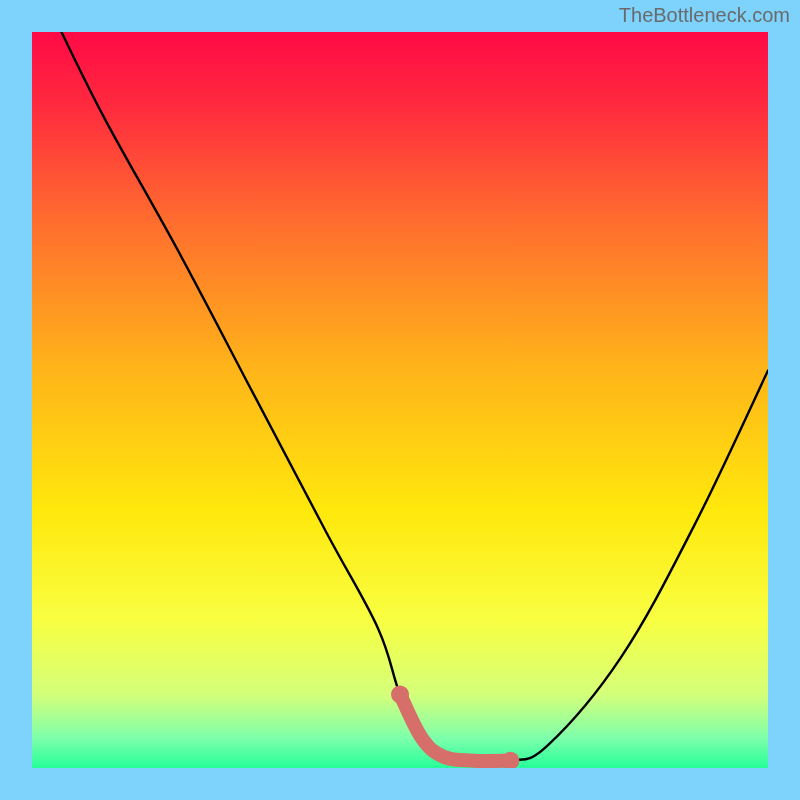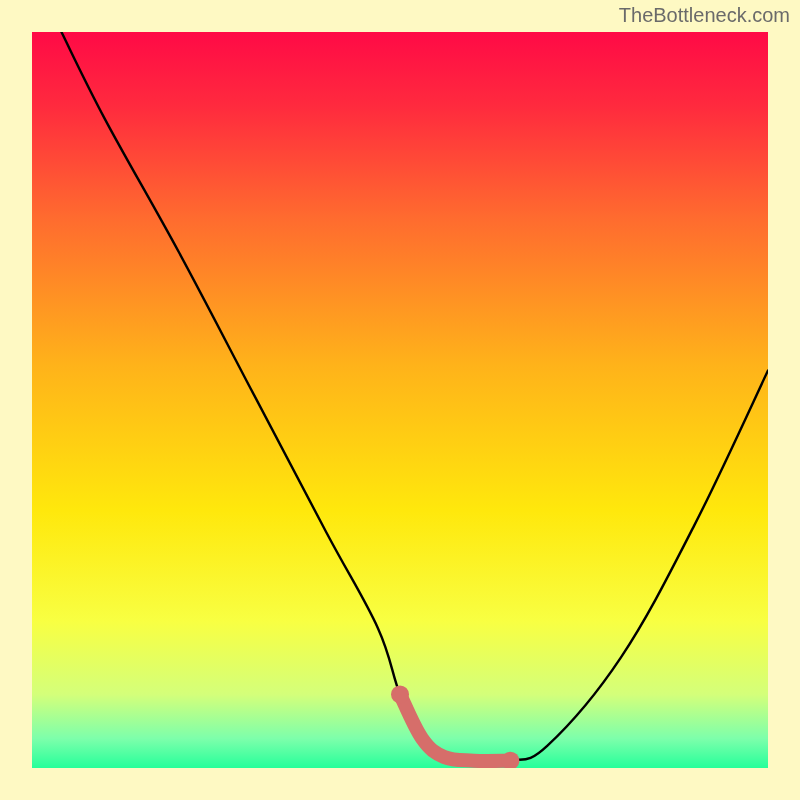--- a/index.html
+++ b/index.html
@@ -8,21 +8,21 @@
     width: 800px;
     height: 800px;
     overflow: hidden;
     background: #000;
     font-family: Arial, Helvetica, sans-serif;
   }
   .frame {
     position: relative;
     width: 800px;
     height: 800px;
-    background: #fef9c3;
+    background: #7dd3fc;
   }
   .watermark {
     position: absolute;
     top: 4px;
     right: 10px;
     color: #6a6a6a;
     font-size: 20px;
     font-weight: 400;
     letter-spacing: 0px;
   }

